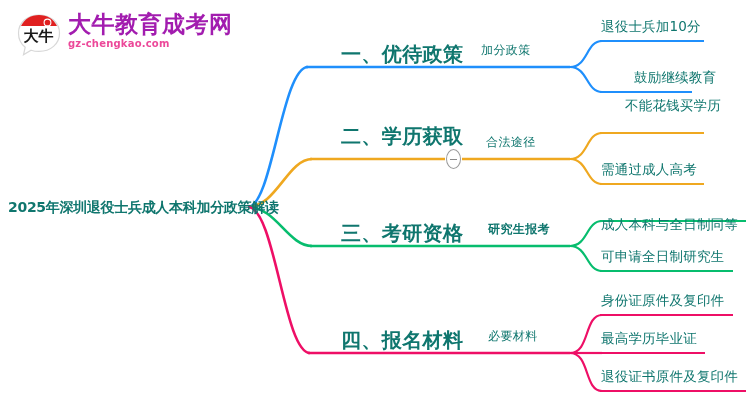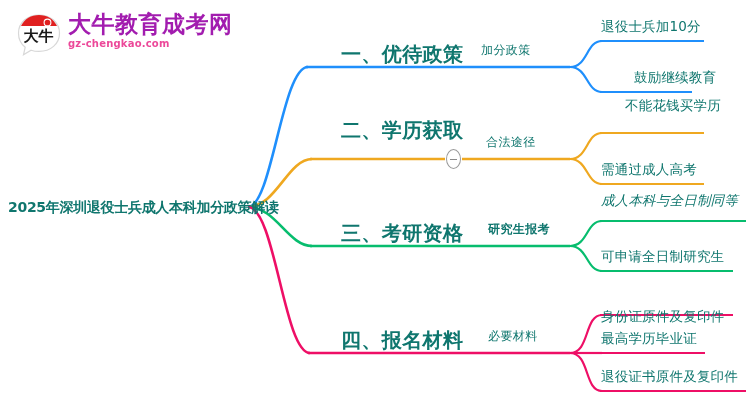--- a/index.html
+++ b/index.html
@@ -174,28 +174,28 @@
   </div>
 </div>
 
 <div class="node-label" id="root-label">2025年深圳退役士兵成人本科加分政策解读</div>
 
 <div class="node-label branch-label" style="left:341px; top:43px;">一、优待政策</div>
 <div class="node-label mid-label" style="left:481px; top:44px;">加分政策</div>
 <div class="node-label leaf-label" style="left:601px; top:19px;">退役士兵加10分</div>
 <div class="node-label leaf-label" style="left:634px; top:70px;">鼓励继续教育</div>
 
-<div class="node-label branch-label" style="left:341px; top:119px;">二、学历获取</div>
+<div class="node-label branch-label" style="left:341px; top:125px;">二、学历获取</div>
 <div class="collapse-toggle" style="left:446px; top:149px;"></div>
 <div class="node-label mid-label" style="left:486px; top:136px;">合法途径</div>
 <div class="node-label leaf-label" style="left:601px; top:98px;margin-left:24px;">不能花钱买学历</div>
 <div class="node-label leaf-label" style="left:601px; top:162px;">需通过成人高考</div>
 
 <div class="node-label branch-label" style="left:341px; top:222px;">三、考研资格</div>
 <div class="node-label mid-label" style="left:488px; top:223px;font-weight:bold;">研究生报考</div>
-<div class="node-label leaf-label" style="left:601px; top:193px;font-style:italic;">成人本科与全日制同等</div>
+<div class="node-label leaf-label" style="left:601px; top:217px;">成人本科与全日制同等</div>
 <div class="node-label leaf-label" style="left:601px; top:249px;text-align:center;">可申请全日制研究生</div>
 
 <div class="node-label branch-label" style="left:341px; top:329px;">四、报名材料</div>
 <div class="node-label mid-label" style="left:488px; top:330px;">必要材料</div>
-<div class="node-label leaf-label" style="left:601px; top:309px;">身份证原件及复印件</div>
+<div class="node-label leaf-label" style="left:601px; top:293px;">身份证原件及复印件</div>
 <div class="node-label leaf-label" style="left:601px; top:331px;">最高学历毕业证</div>
 <div class="node-label leaf-label" style="left:601px; top:369px;">退役证书原件及复印件</div>
 
 </body></html>

